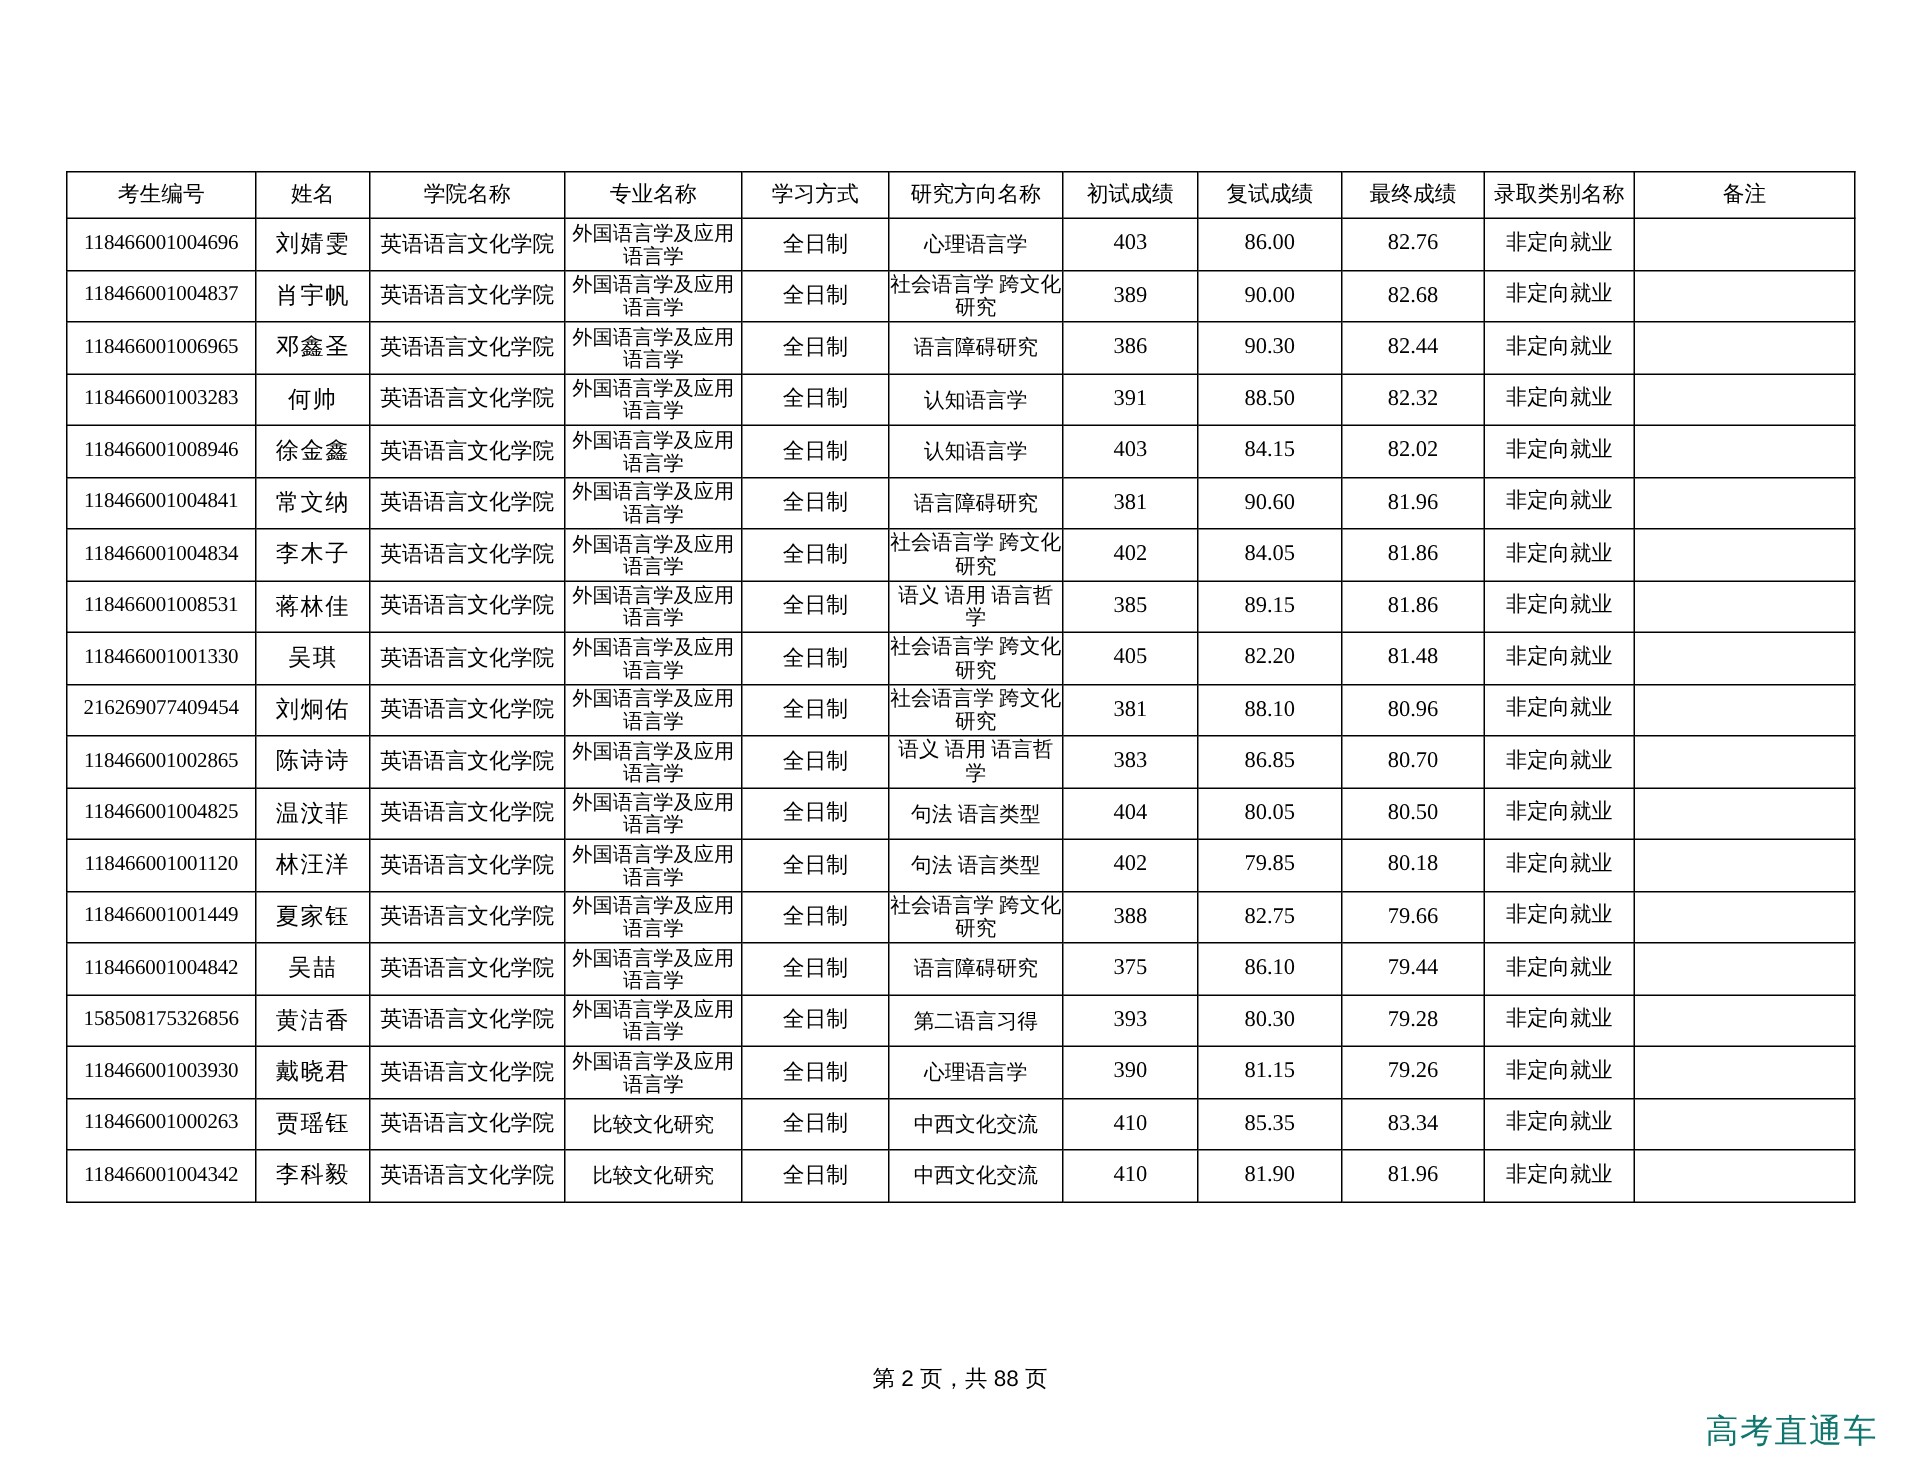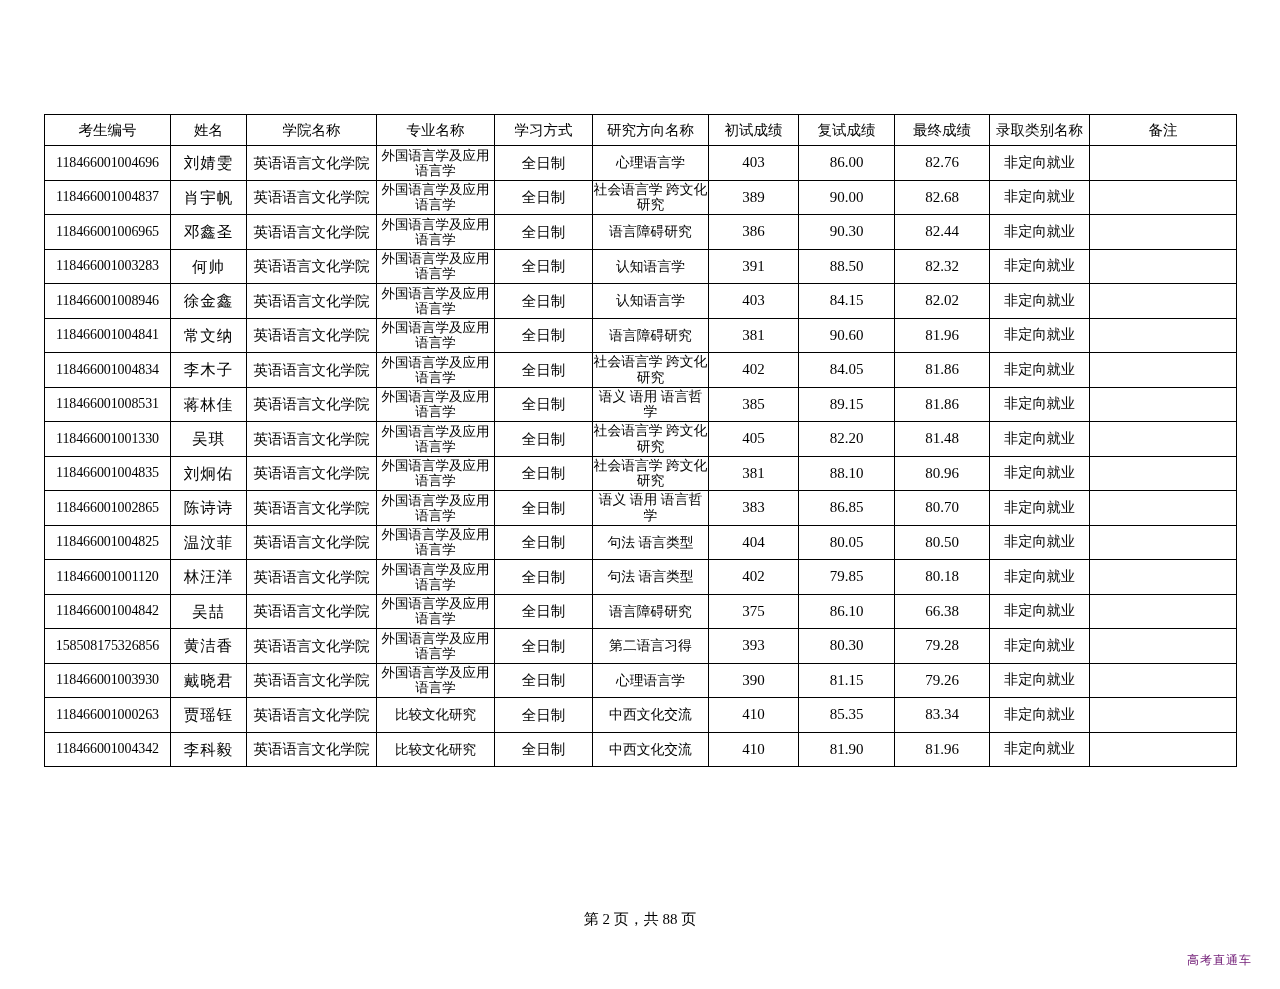--- a/index.html
+++ b/index.html
@@ -70,28 +70,28 @@
   td.type-cell { font-size: 14.2px; }
   td.note-cell { font-size: 14px; }
 
   .footer {
     position: absolute;
     left: 0;
     top: 910px;
     width: 1280px;
     text-align: center;
     font-size: 15px;
-    font-family: Liberation Serif, serif;
+    font-family: Liberation Sans, sans-serif;
   }
   .watermark {
     position: absolute;
     right: 28px;
     bottom: 20px;
-    font-size: 12px;
-    color: #701a75;
+    font-size: 22px;
+    color: #0f766e;
     font-family: "Liberation Sans", sans-serif;
     letter-spacing: 1px;
   }
 </style>
 </head>
 <body>
 
 <div class="page">
 
   <table class="score-table">
@@ -235,21 +235,21 @@
           <td class="major-cell">外国语言学及应用语言学</td>
           <td class="mode-cell">全日制</td>
           <td class="dir-cell">社会语言学 跨文化研究</td>
           <td class="num-cell">405</td>
           <td class="num-cell">82.20</td>
           <td class="num-cell">81.48</td>
           <td class="type-cell">非定向就业</td>
           <td class="note-cell"></td>
         </tr>
         <tr>
-          <td class="id-cell">118466001004835</td>
+          <td class="id-cell">216269077409454</td>
           <td class="name-cell">刘炯佑</td>
           <td class="col-cell">英语语言文化学院</td>
           <td class="major-cell">外国语言学及应用语言学</td>
           <td class="mode-cell">全日制</td>
           <td class="dir-cell">社会语言学 跨文化研究</td>
           <td class="num-cell">381</td>
           <td class="num-cell">88.10</td>
           <td class="num-cell">80.96</td>
           <td class="type-cell">非定向就业</td>
           <td class="note-cell"></td>
@@ -287,29 +287,42 @@
           <td class="major-cell">外国语言学及应用语言学</td>
           <td class="mode-cell">全日制</td>
           <td class="dir-cell">句法 语言类型</td>
           <td class="num-cell">402</td>
           <td class="num-cell">79.85</td>
           <td class="num-cell">80.18</td>
           <td class="type-cell">非定向就业</td>
           <td class="note-cell"></td>
         </tr>
         <tr>
+          <td class="id-cell">118466001001449</td>
+          <td class="name-cell">夏家钰</td>
+          <td class="col-cell">英语语言文化学院</td>
+          <td class="major-cell">外国语言学及应用语言学</td>
+          <td class="mode-cell">全日制</td>
+          <td class="dir-cell">社会语言学 跨文化研究</td>
+          <td class="num-cell">388</td>
+          <td class="num-cell">82.75</td>
+          <td class="num-cell">79.66</td>
+          <td class="type-cell">非定向就业</td>
+          <td class="note-cell"></td>
+        </tr>
+        <tr>
           <td class="id-cell">118466001004842</td>
           <td class="name-cell">吴喆</td>
           <td class="col-cell">英语语言文化学院</td>
           <td class="major-cell">外国语言学及应用语言学</td>
           <td class="mode-cell">全日制</td>
           <td class="dir-cell">语言障碍研究</td>
           <td class="num-cell">375</td>
           <td class="num-cell">86.10</td>
-          <td class="num-cell">66.38</td>
+          <td class="num-cell">79.44</td>
           <td class="type-cell">非定向就业</td>
           <td class="note-cell"></td>
         </tr>
         <tr>
           <td class="id-cell">158508175326856</td>
           <td class="name-cell">黄洁香</td>
           <td class="col-cell">英语语言文化学院</td>
           <td class="major-cell">外国语言学及应用语言学</td>
           <td class="mode-cell">全日制</td>
           <td class="dir-cell">第二语言习得</td>

